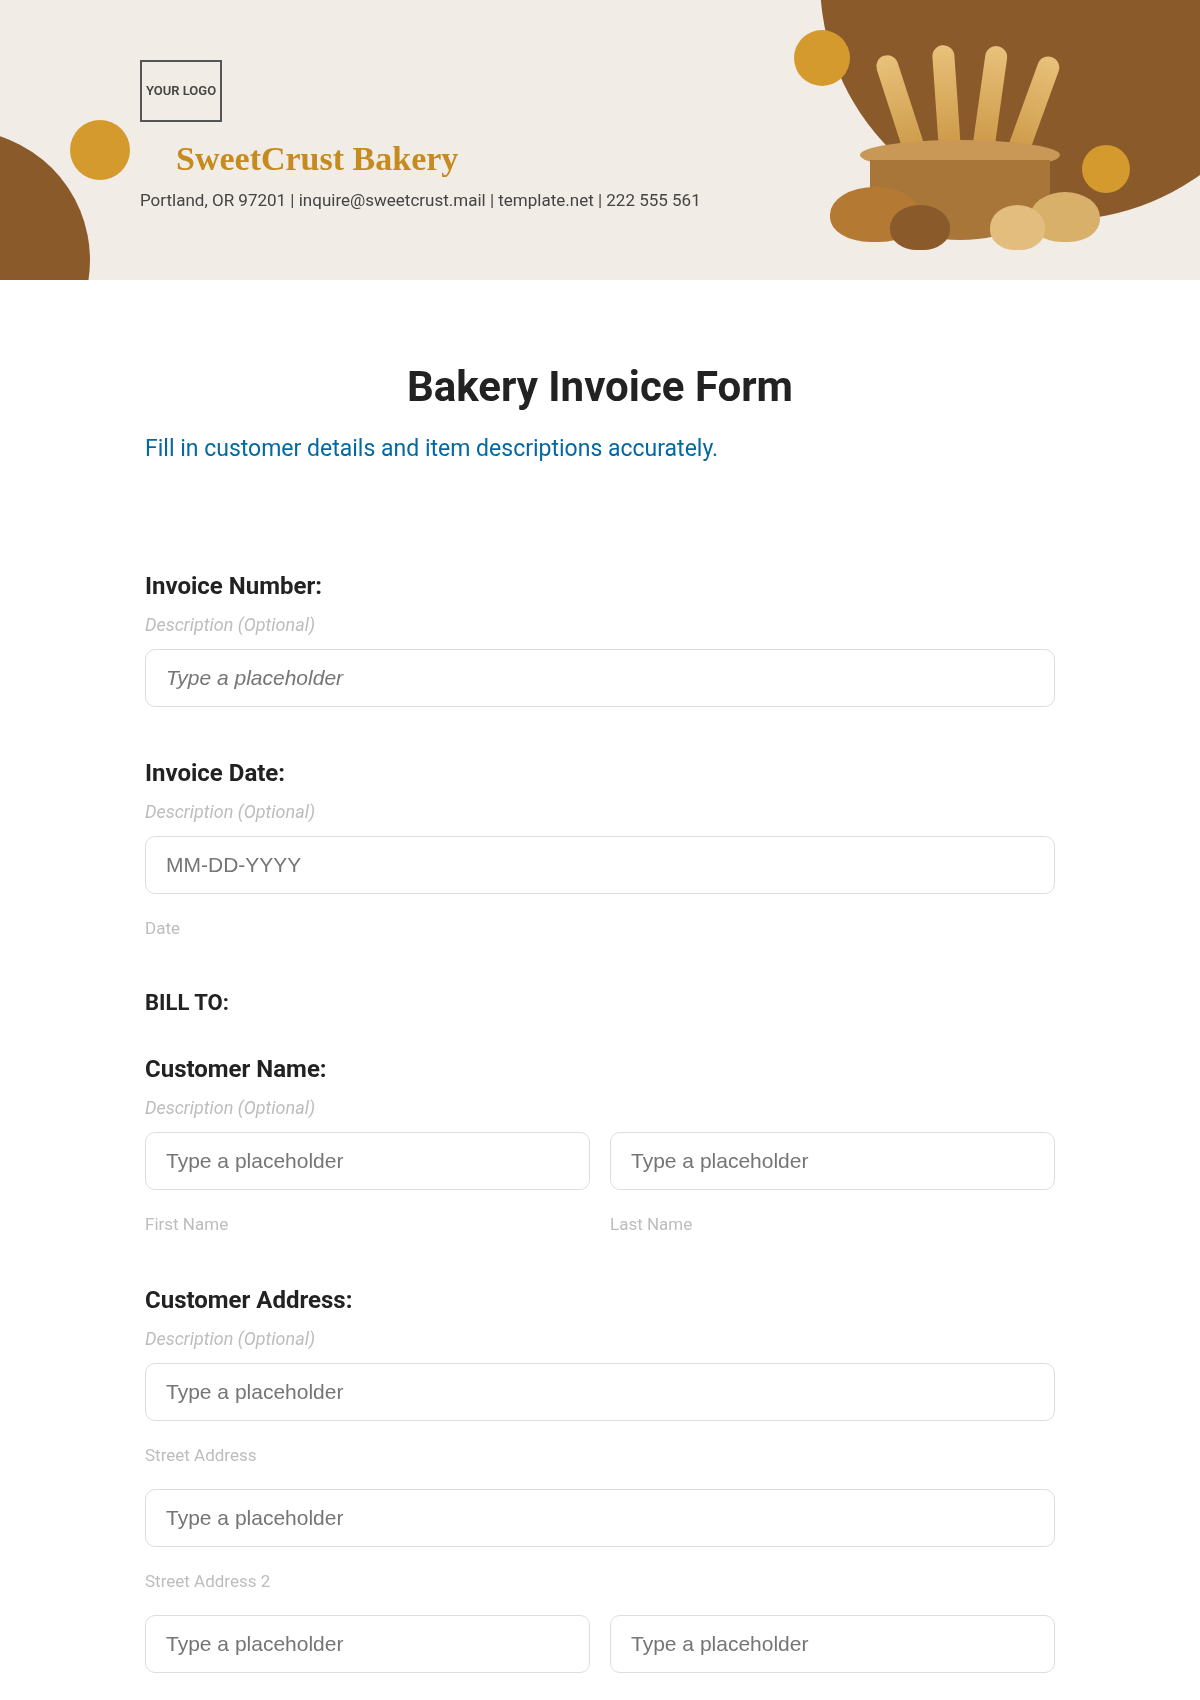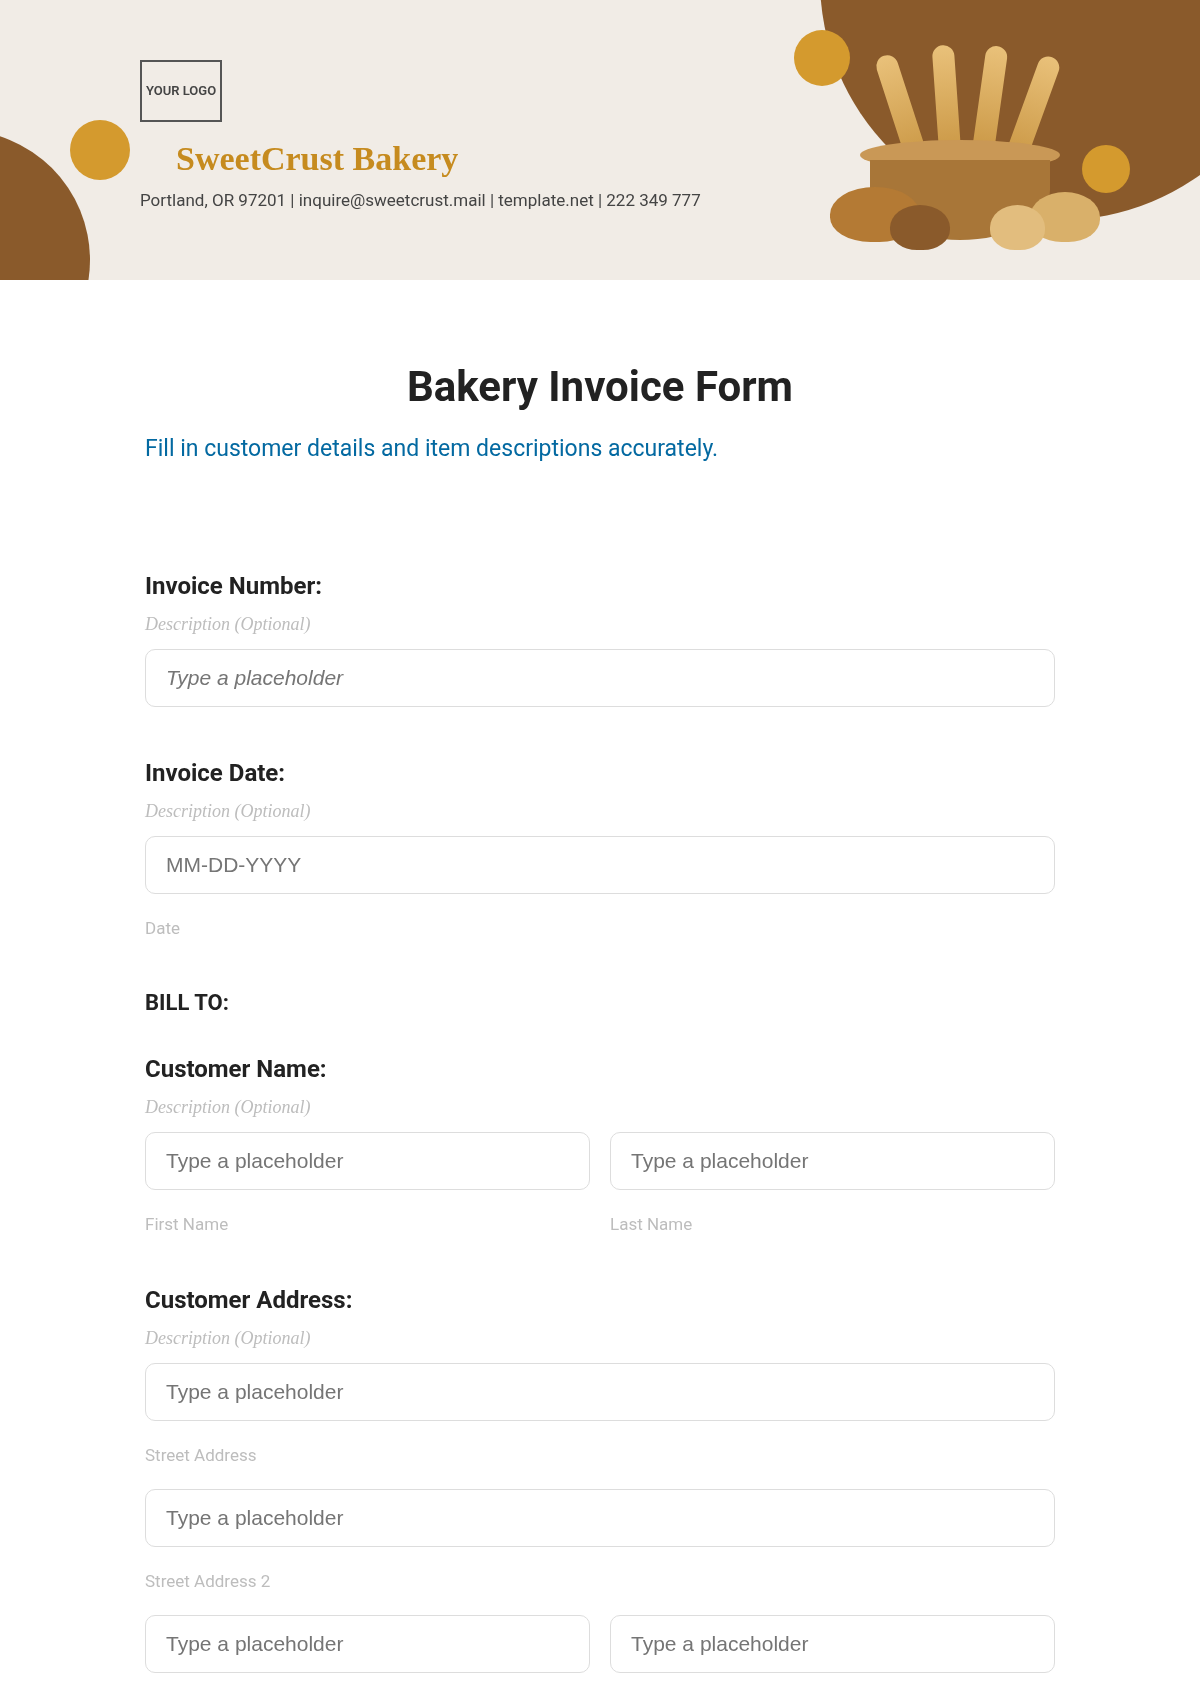--- a/index.html
+++ b/index.html
@@ -112,21 +112,20 @@
     font-size: 24px;
     font-weight: 700;
     color: #222;
     margin-bottom: 14px;
   }
   .desc {
     font-size: 18px;
     color: #bdbdbd;
     font-style: italic;
     margin-bottom: 14px;
-    font-family: Liberation Serif, serif;
   }
   .input {
     width: 100%;
     height: 58px;
     border: 1px solid #ddd;
     border-radius: 10px;
     padding: 0 20px;
     font-size: 21px;
     color: #555;
     background: #fff;
@@ -156,21 +155,21 @@
 
 <div class="header">
   <div class="circle c1"></div>
   <div class="circle c2"></div>
   <div class="circle c3"></div>
   <div class="circle c4"></div>
   <div class="circle c5"></div>
 
   <div class="logo-box">YOUR LOGO</div>
   <div class="brand">SweetCrust Bakery</div>
-  <div class="contact">Portland, OR 97201 | inquire@sweetcrust.mail | template.net | 222 349 777</div>
+  <div class="contact">Portland, OR 97201 | inquire@sweetcrust.mail | template.net | 222 555 561</div>
 
   <div class="basket">
     <div class="baguette bg1"></div>
     <div class="baguette bg2"></div>
     <div class="baguette bg3"></div>
     <div class="baguette bg4"></div>
     <div class="rim"></div>
     <div class="bowl"></div>
     <div class="loaf lf1"></div>
     <div class="loaf lf2"></div>

